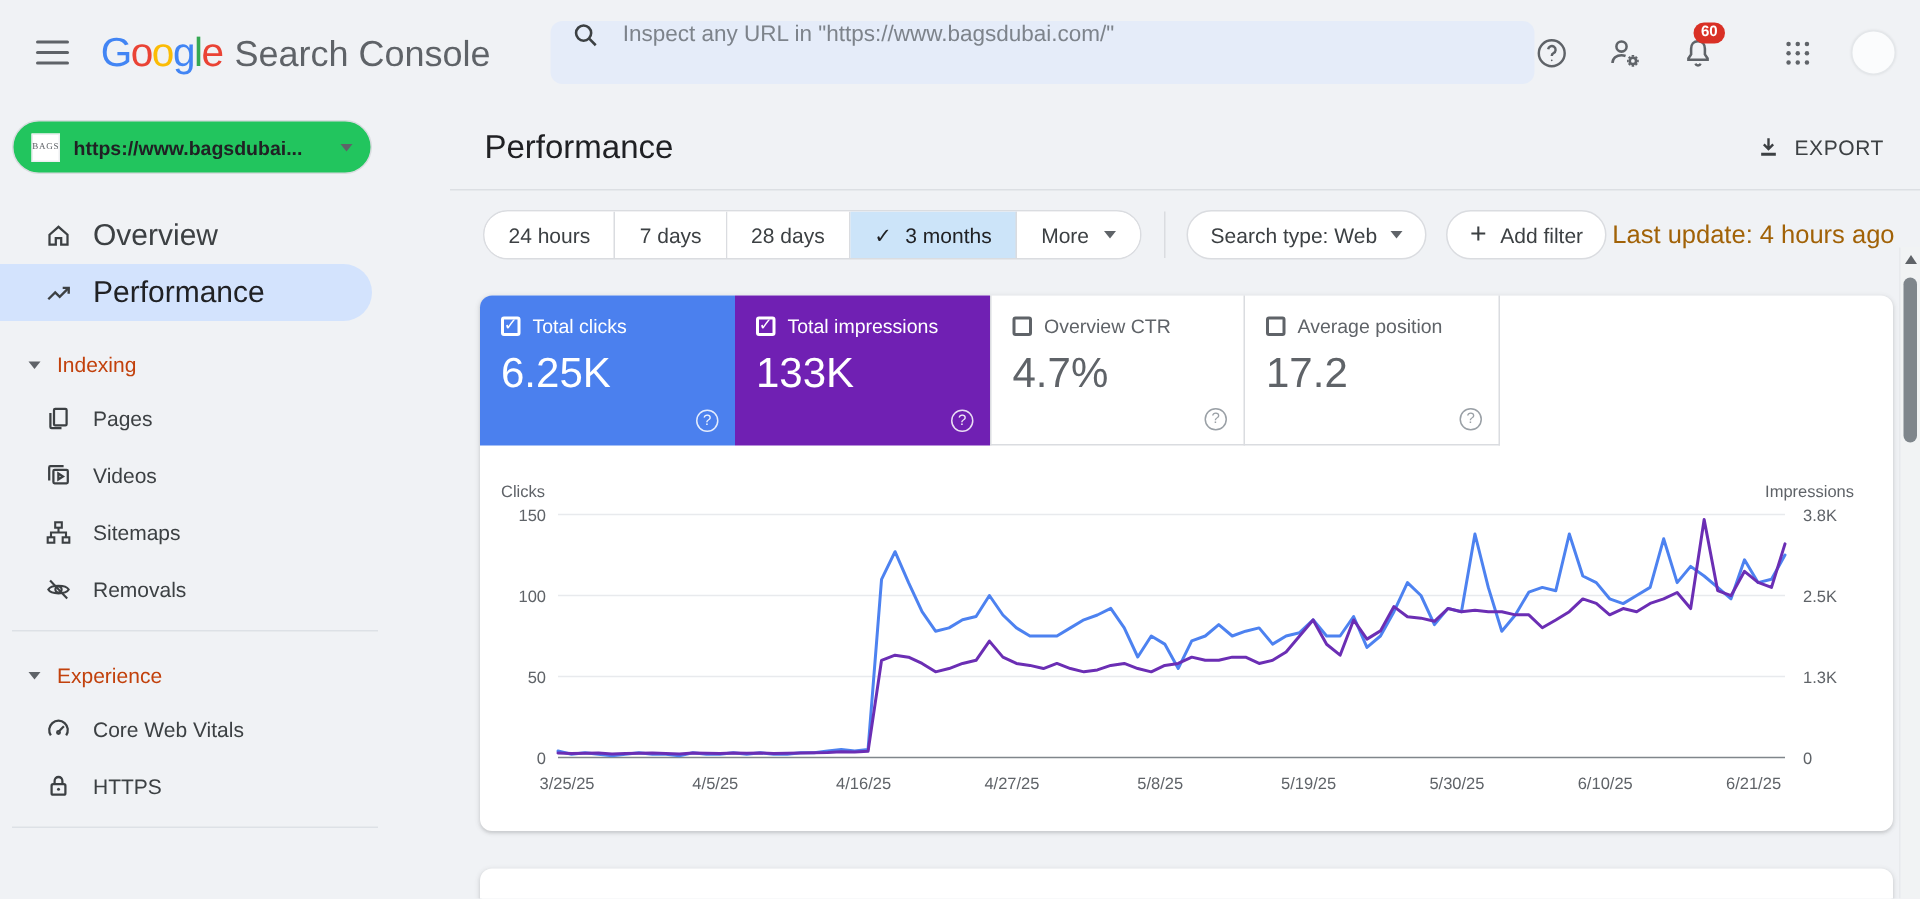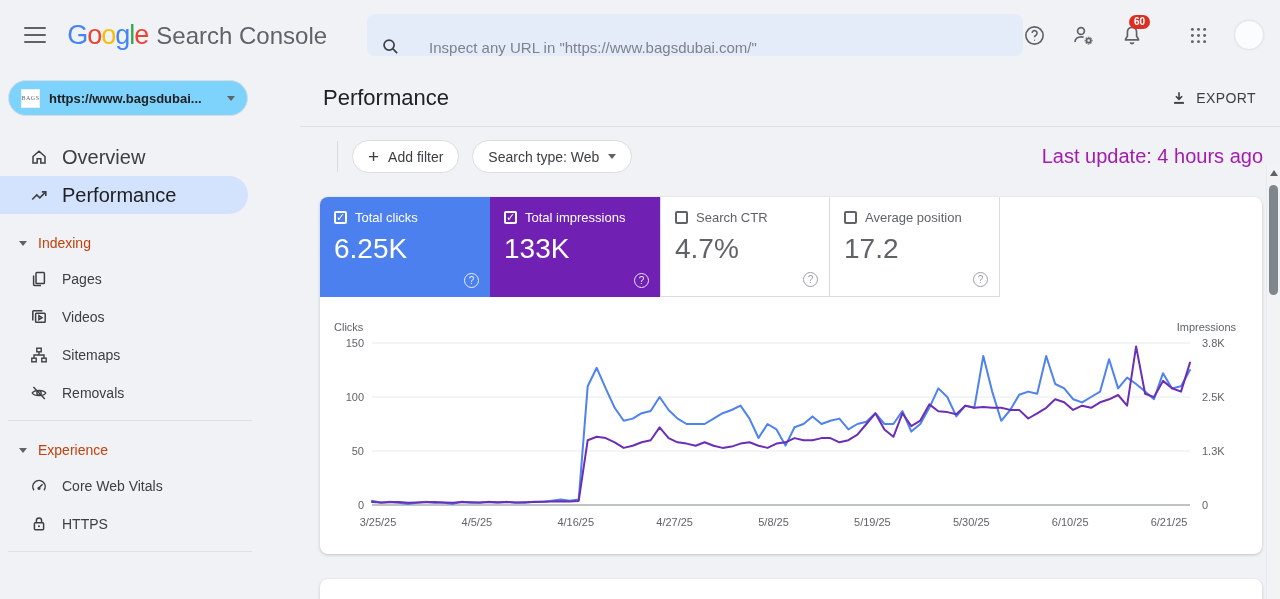--- a/index.html
+++ b/index.html
@@ -7,34 +7,34 @@
   body { font-family:"Liberation Sans", sans-serif; background:#f0f2f5; color:#3c4043; position:relative; }
 
   
   .topbar { position:absolute; top:0; left:0; right:0; height:70px; display:flex; align-items:center; padding:0 16px 0 24px; }
   .hamburger { width:26px; display:flex; flex-direction:column; gap:5px; cursor:pointer; background:none; border:none; margin-right:18px; }
   .hamburger span { display:block; height:2px; width:22px; background:#5f6368; border-radius:1px; }
   .logo { display:flex; align-items:baseline; white-space:nowrap; }
   .logo .gletters { font-size:27px; font-weight:500; letter-spacing:-1px; }
   .gl0,.gl3 { color:#4285F4; } .gl1,.gl5 { color:#EA4335; } .gl2 { color:#FBBC05; } .gl4 { color:#34A853; }
   .logo .suffix { font-size:24px; color:#5f6368; margin-left:8px; font-weight:400;text-align:right; }
-  .searchbar { margin-left:40px; width:676px; height:42px; background:#e5ecf9; border-radius:8px; display:flex; align-items:flex-end; padding:0 14px; gap:29px; }
+  .searchbar { margin-left:40px; width:676px; height:42px; background:#e5ecf9; border-radius:8px; display:flex; align-items:flex-start; padding:0 14px; gap:15px; }
   .searchbar input { flex:1; border:none; background:transparent; outline:none; font-size:15px; color:#3c4043; font-family:"Liberation Sans", sans-serif; }
   .searchbar input::placeholder { color:#7d838b; opacity:1; }
   .top-icons { margin-left:auto; display:flex; align-items:center; }
   .tbtn { background:none; border:none; cursor:pointer; display:flex; align-items:center; justify-content:center; padding:0; }
   .tbtn + .tbtn { margin-left:25px; }
   .bell-wrap { position:relative; }
   .badge { position:absolute; top:-8px; left:9px; background:#d93025; color:#fff; font-size:10px; font-weight:700; padding:2px 5px; border-radius:9px; line-height:1; }
   .apps { margin-left:44px !important; }
   .avatar { width:30px; height:30px; border-radius:50%; background:#fbfcfd; border:1px solid #e4e7ea; margin-left:20px; box-shadow:0 0 2px rgba(0,0,0,.08); }
 
   
   .sidebar { position:absolute; top:70px; left:0; width:280px; bottom:0; }
-  .property { margin:10px 0 0 8px; width:240px; height:36px; background:#7dd3fc; border:1px solid #dadce0; border-radius:18px; display:flex; align-items:center; padding:0 12px 0 12px; gap:9px; cursor:pointer; }
+  .property { margin:10px 0 0 8px; width:240px; height:36px; background:#22c55e; border:1px solid #dadce0; border-radius:18px; display:flex; align-items:center; padding:0 12px 0 12px; gap:9px; cursor:pointer; }
   .favicon { width:19px; height:19px; background:#fff; border:1px solid #eceef0; display:flex; align-items:center; justify-content:center; font-family:"Liberation Serif", serif; font-size:6px; color:#5f6368; letter-spacing:.5px; }
   .prop-label { font-size:13px; font-weight:700; color:#202124; white-space:nowrap; overflow:hidden; flex:1; }
   .caret { width:0; height:0; border-left:4px solid transparent; border-right:4px solid transparent; border-top:5px solid #5f6368; display:inline-block; }
   .nav { margin-top:22px; }
   .nav-item { width:248px; height:38px; display:flex; align-items:center; padding-left:30px; gap:14px; font-size:20px; color:#3c4043; cursor:pointer; border-radius:0 19px 19px 0; }
   .nav-item.selected { background:#d3e3fd; color:#202124; }
   .nav-item svg, .sec-item svg { flex:0 0 18px; }
   .sec-head { height:34px; display:flex; align-items:center; padding-left:19px; gap:11px; font-size:14px; color:#c2410c; cursor:pointer; margin-top:12px; }
   .sec-item { width:248px; height:38px; display:flex; align-items:center; padding-left:30px; gap:14px; font-size:14px; color:#3c4043; cursor:pointer; border-radius:0 19px 19px 0;text-align:right; }
   .divider { height:1px; background:#dde1e6; margin:8px 28px 8px 8px; }
@@ -48,21 +48,21 @@
   .filter-row { margin:13px 17px 0 22px; display:flex; align-items:center; }
   .tab-group { display:inline-flex; border:1px solid #dadce0; border-radius:17px; background:#fff; height:33px; overflow:hidden; }
   .tab { display:flex; align-items:center; padding:0 16px; font-size:14px; color:#3c4043; border-right:1px solid #dadce0; background:#fff; cursor:pointer; gap:9px; border-top:none;border-bottom:none;border-left:none; font-family:"Liberation Sans",sans-serif; }
   .tab.selected { background:#cce4f9; color:#202124; }
   .check-icon::before { content:"✓"; font-size:14px; color:#202124; }
   .tab-more { border-right:none; gap:10px; }
   .vsep { width:1px; height:31px; background:#dadce0; margin:0 14px 0 15px; }
   .pill { display:flex; align-items:center; height:33px; border:1px solid #dadce0; border-radius:17px; background:#fff; padding:0 15px; font-size:14px; color:#3c4043; cursor:pointer; gap:9px; font-family:"Liberation Sans",sans-serif; }
   .pill + .pill { margin-left:13px; }
   .plus-icon::before { content:"+"; font-size:19px; font-weight:400; color:#3c4043; line-height:1; }
-  .last-update { margin-left:auto; font-size:20px; color:#a21caf; }
+  .last-update { margin-left:auto; font-size:17px; color:#a16207; }
 
   
   .card { margin:24px 18px 0 20px; background:#fff; border-radius:8px; height:357px; position:relative; box-shadow:0 1px 2px rgba(60,64,67,.15), 0 1px 3px 1px rgba(60,64,67,.08); }
   .metrics-row { display:flex; height:100px; }
   .metric-tile { width:170px; padding:13px 14px; position:relative; border-radius:0; }
   .metric-tile:first-child { border-top-left-radius:8px; }
   .metric-colored { color:#fff; }
   .metric-white { color:#5f6368; border-right:1px solid #dadce0; border-bottom:1px solid #dadce0; }
   .metric-white.first-white { border-left:1px solid #dadce0; }
   .cbx-row { display:flex; align-items:center; gap:8px; }
@@ -239,28 +239,41 @@
     <button class="export-btn">
       <svg class="icn" width="16" height="16" viewBox="0 0 18 18" fill="none" stroke="#3c4043" stroke-width="1.8">
           <path d="M9 2.5v8M5.5 7 9 10.5 12.5 7"></path>
           <path d="M3.5 14.5h11" stroke-width="2.2"></path>
         </svg>
       <span>EXPORT</span>
     </button>
   </div>
 
   <div class="filter-row">
+    <div class="tab-group">
+      <button class="tab">24 hours</button>
+      <button class="tab">7 days</button>
+      <button class="tab">28 days</button>
+      <button class="tab selected">
+          <span class="check-icon"></span>
+          <span>3 months</span>
+        </button>
+      <button class="tab tab-more">
+          <span>More</span>
+          <span class="caret"></span>
+        </button>
+    </div>
     <div class="vsep"></div>
+    <button class="pill">
+      <span>Search type: Web</span>
+      <span class="caret"></span>
+    </button>
     <button class="pill">
       <span class="plus-icon"></span>
       <span>Add filter</span>
-    </button>
-    <button class="pill">
-      <span>Search type: Web</span>
-      <span class="caret"></span>
     </button>
     <span class="last-update">Last update: 4 hours ago</span>
   </div>
 
   <div class="card">
     <div class="metrics-row">
       <div class="metric-tile metric-colored" style="background: rgb(75, 128, 238);">
         <div class="cbx-row">
             <span class="cbx checked"></span>
             <span class="metric-label">Total clicks</span>
@@ -272,21 +285,21 @@
         <div class="cbx-row">
             <span class="cbx checked"></span>
             <span class="metric-label">Total impressions</span>
           </div>
         <div class="metric-value">133K</div>
         <span class="help-icon"></span>
       </div>
       <div class="metric-tile metric-white first-white">
         <div class="cbx-row">
             <span class="cbx"></span>
-            <span class="metric-label">Search CTR</span>
+            <span class="metric-label">Overview CTR</span>
           </div>
         <div class="metric-value">4.7%</div>
         <span class="help-icon"></span>
       </div>
       <div class="metric-tile metric-white">
         <div class="cbx-row">
             <span class="cbx"></span>
             <span class="metric-label">Average position</span>
           </div>
         <div class="metric-value">17.2</div>

